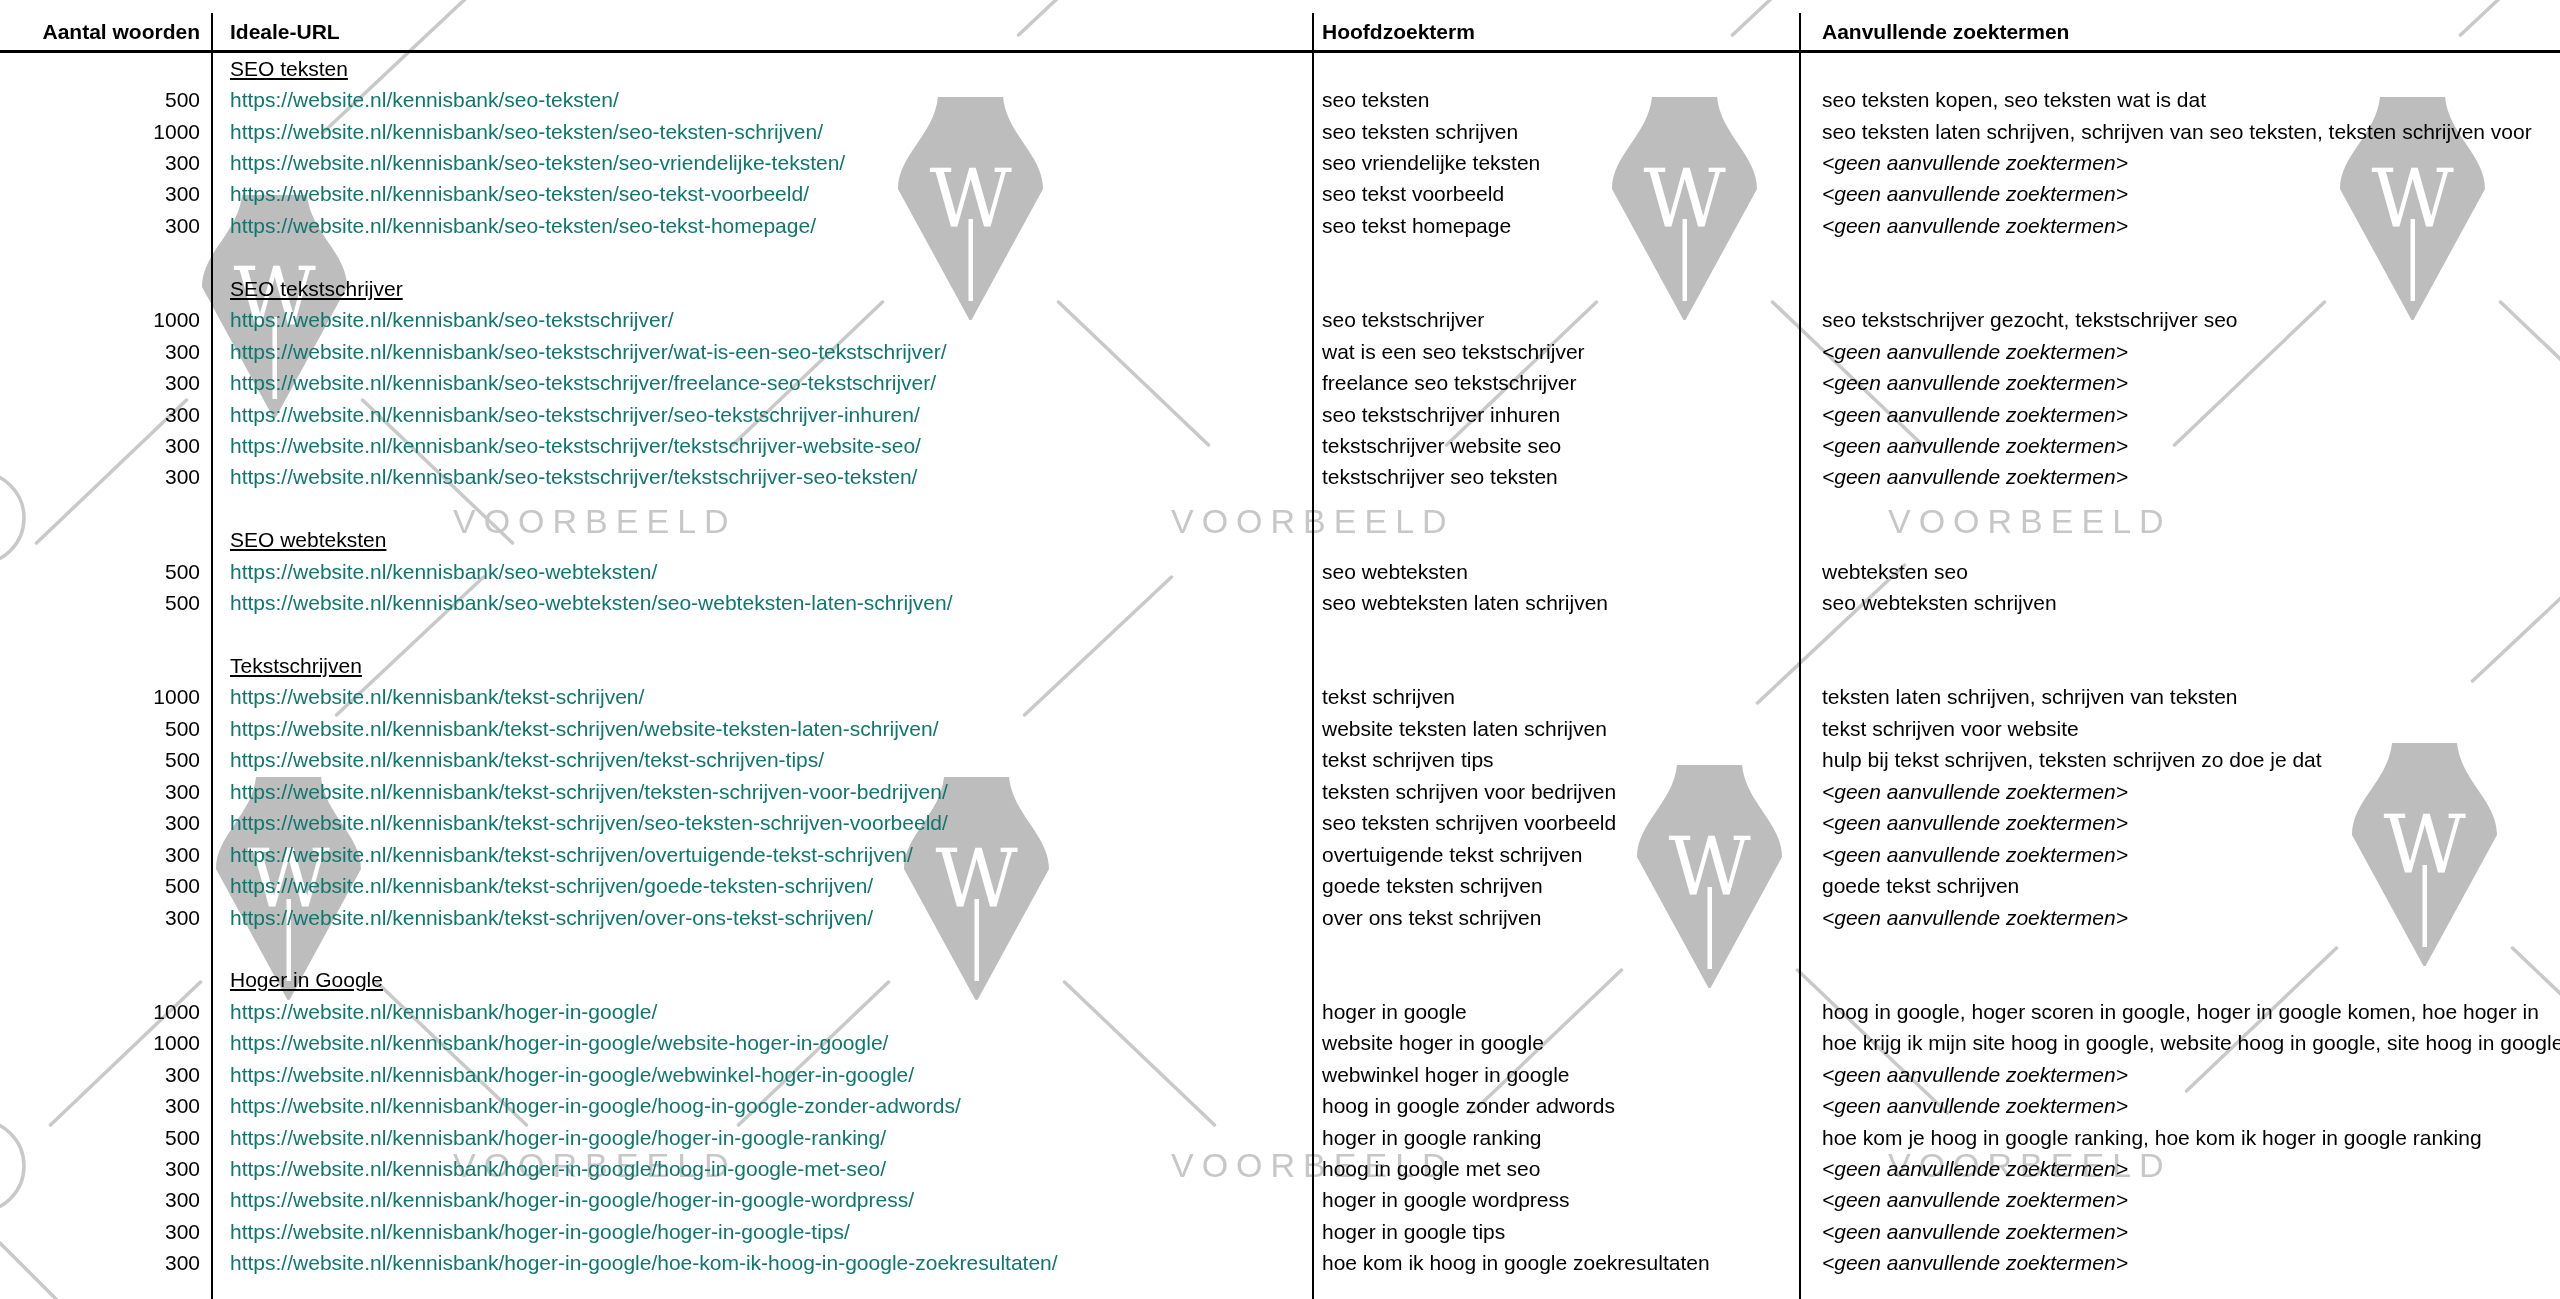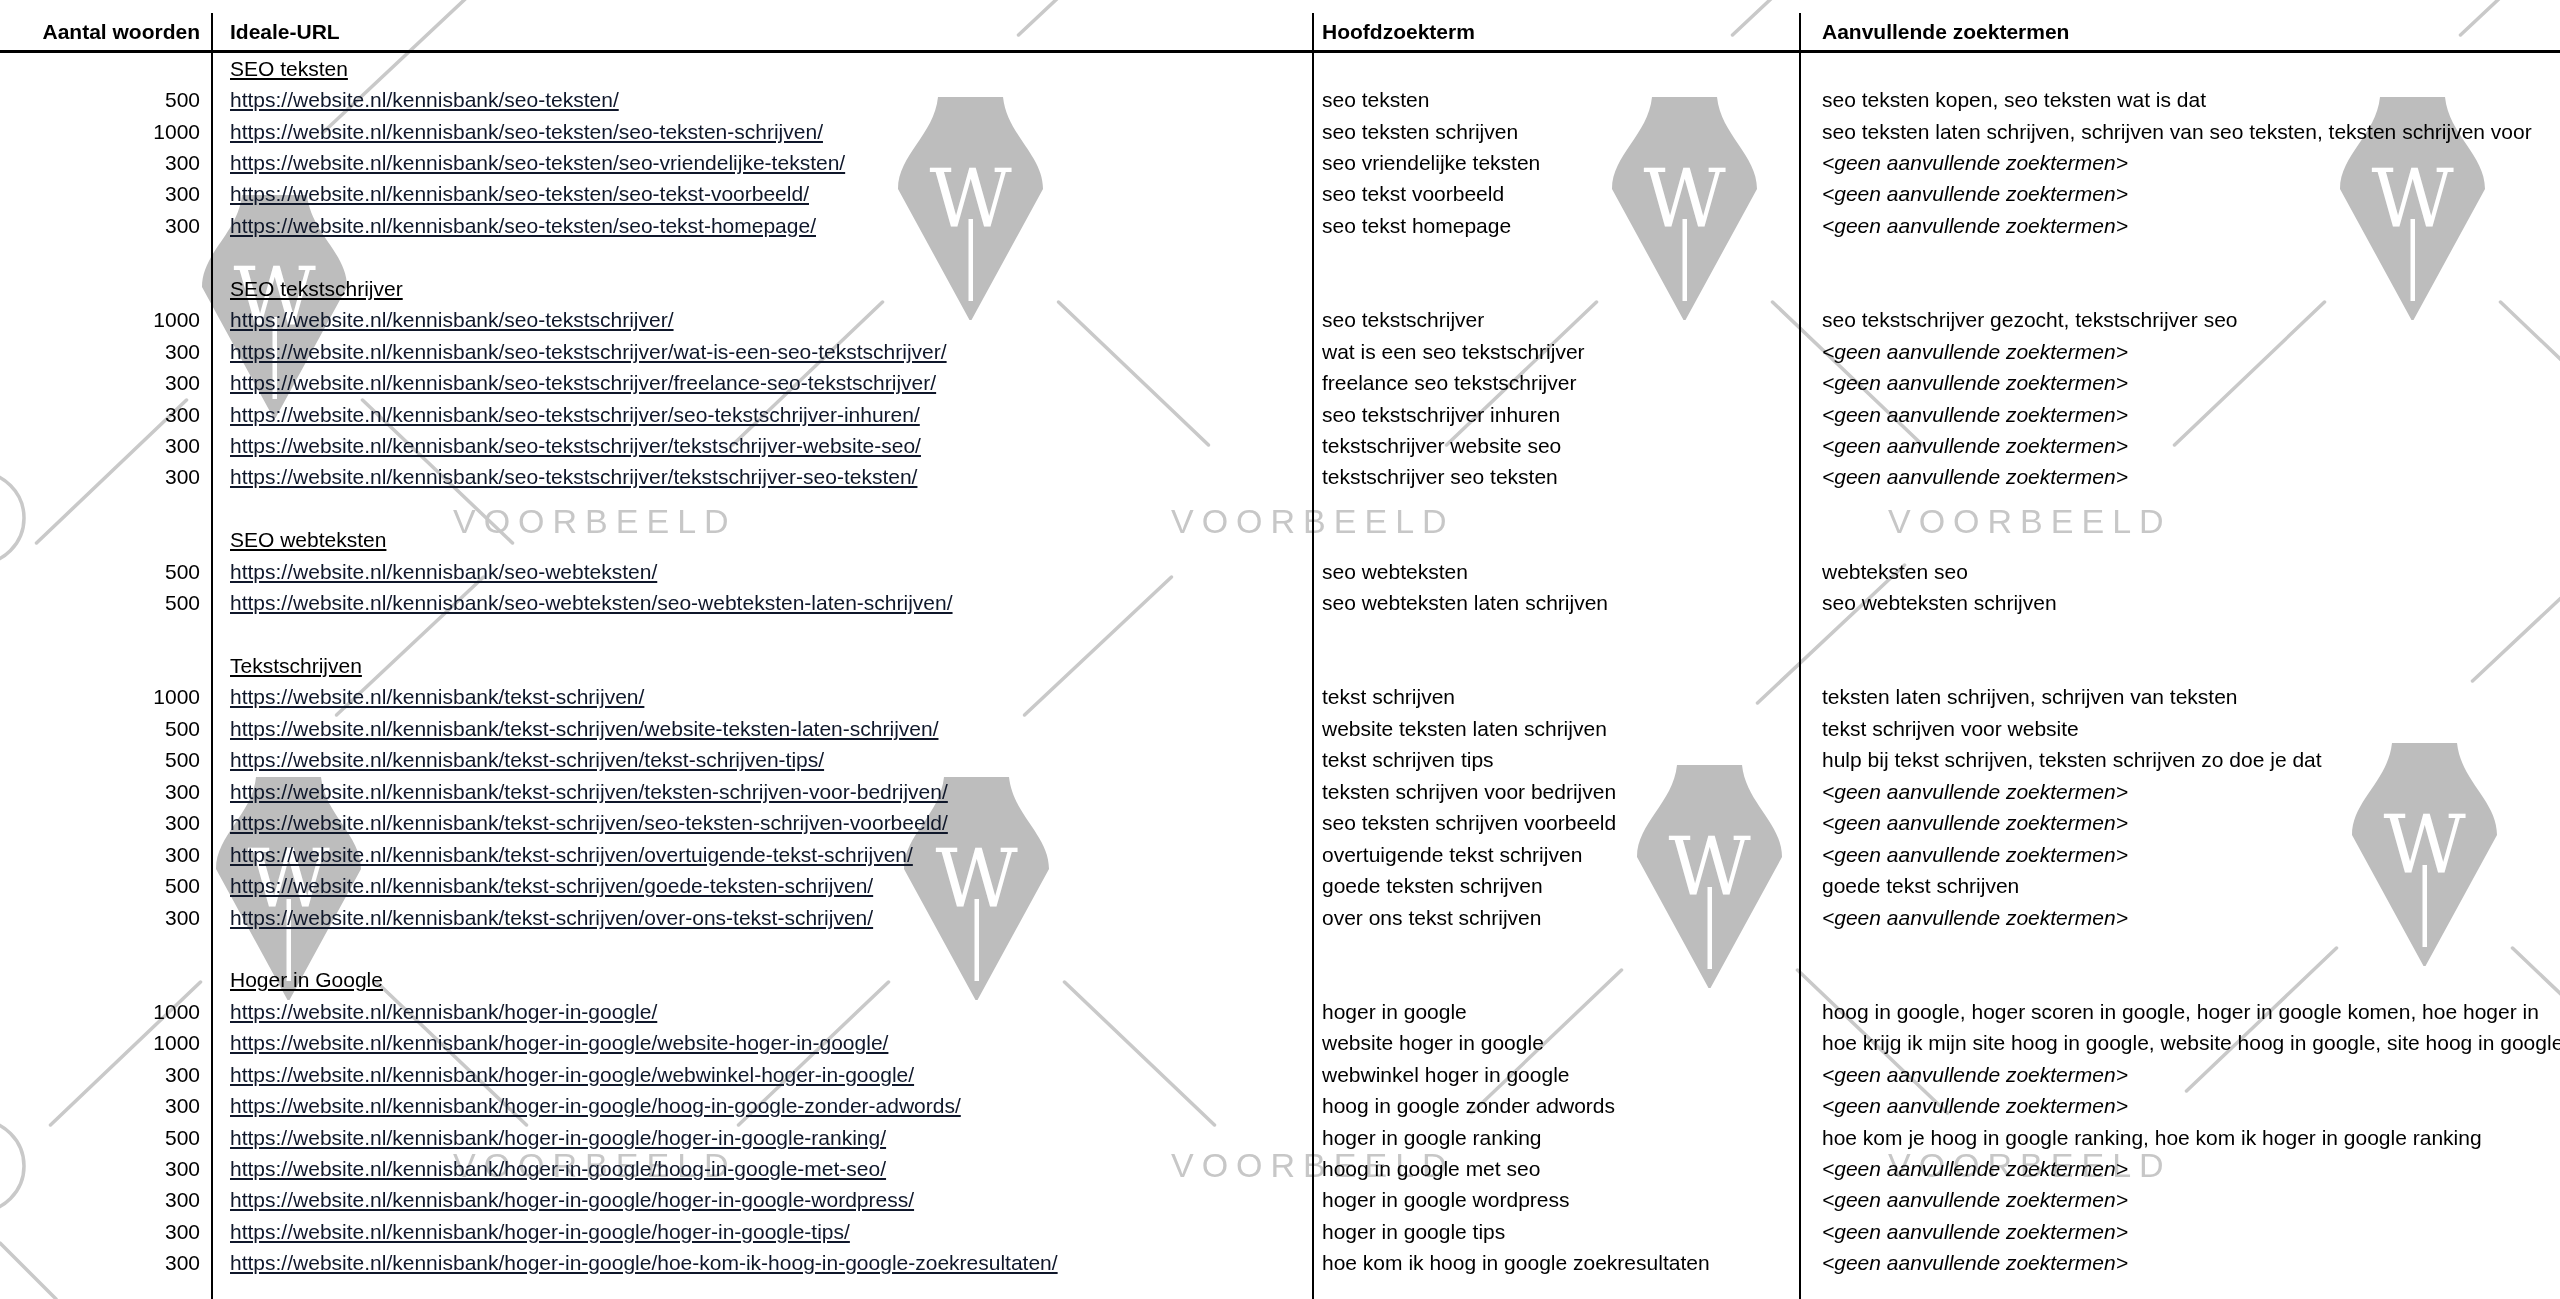--- a/index.html
+++ b/index.html
@@ -10,21 +10,21 @@
   .grid-v{position:absolute;width:2px;background:#000;top:13px;bottom:0;z-index:2}
   .hdr-rule{position:absolute;left:0;right:0;top:50px;height:3px;background:#000;z-index:2}
   .sheet{position:absolute;left:0;top:0;right:0;bottom:0;z-index:3}
   .header-row{position:absolute;top:13px;left:0;right:0;height:37px;display:flex;align-items:center;font-weight:bold}
   .body-rows{position:absolute;top:53px;left:0;right:0}
   .row{display:flex;align-items:center;height:31.45px}
   .c-words{width:200px;text-align:right;flex:none;overflow:hidden;white-space:nowrap}
   .c-url{margin-left:30px;width:1090px;flex:none;overflow:hidden;white-space:nowrap}
   .c-main{margin-left:2px;width:473px;flex:none;overflow:hidden;white-space:nowrap}
   .c-extra{margin-left:27px;width:752px;flex:none;overflow:hidden;white-space:nowrap}
-  a.url{color:#0f172a;text-decoration:underline;cursor:pointer}
+  a.url{color:#0f766e;cursor:pointer}
   .section-title{text-decoration:underline}
   .ph{font-style:italic}
 </style>
 </head>
 <body>
 
 <svg class="wm" width="2560" height="1299" viewBox="0 0 2560 1299">
   <defs>
     <g id="nib-logo">
       <path d="M40 0 L105 0 C109 38 145 58 145 92 L73.5 223 L71.5 223 L0 92 C0 58 36 38 40 0 Z" fill="#bdbdbd"></path>

